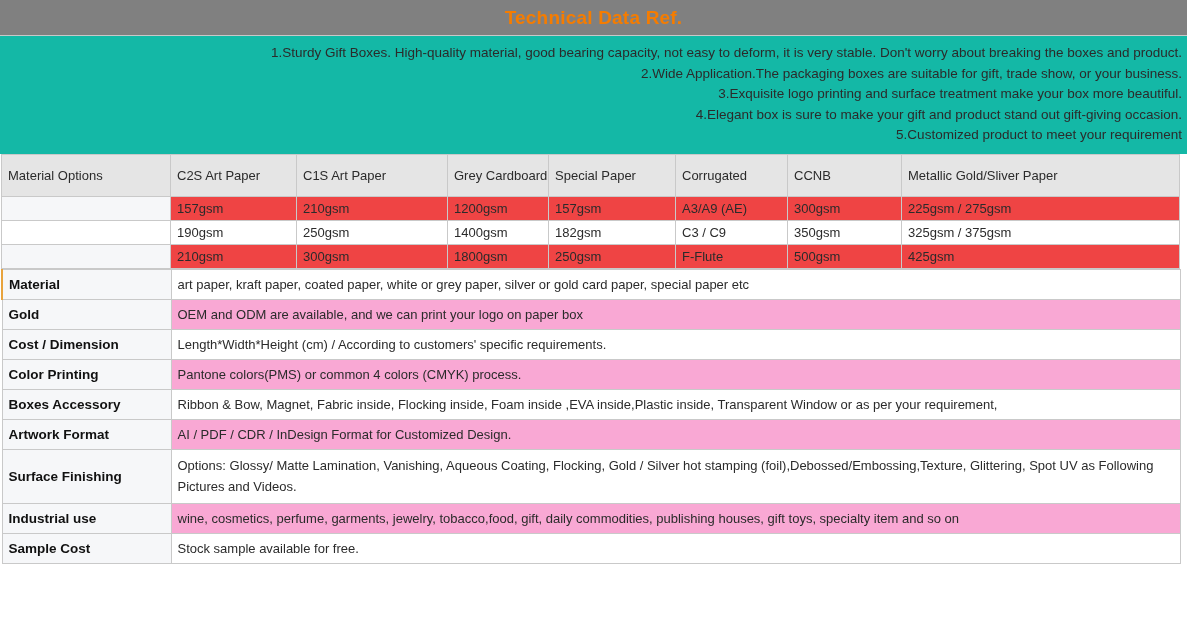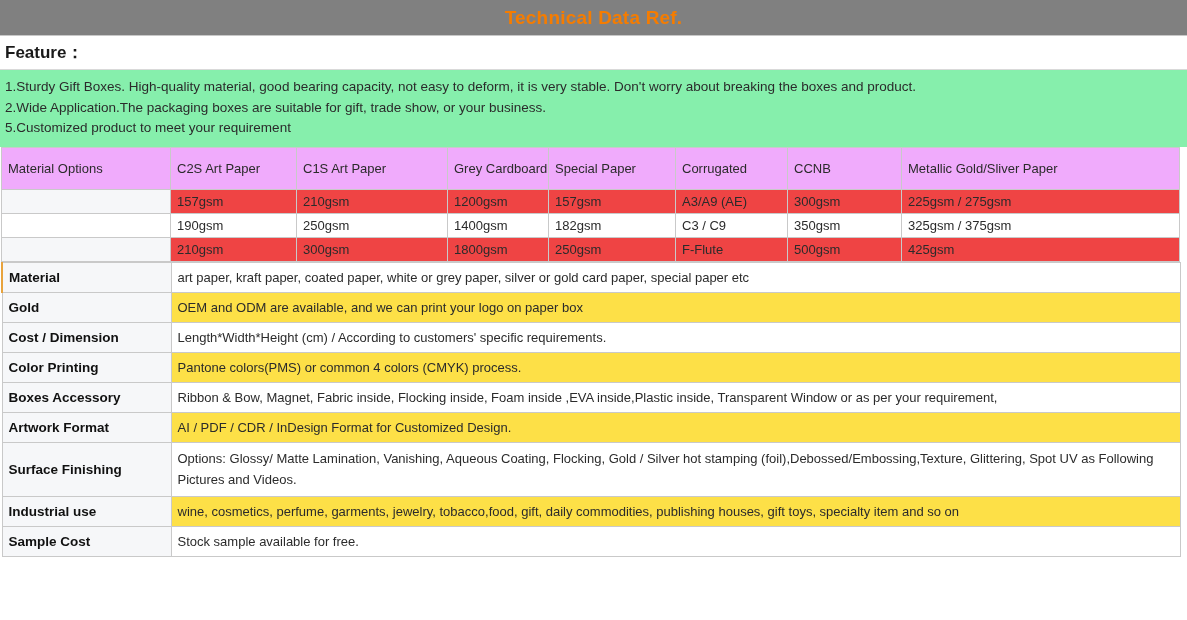--- a/index.html
+++ b/index.html
@@ -50,21 +50,22 @@
   }
   .feature-head .feature-label {
     font-size: 17px;
     font-weight: bold;
     color: #1a1a1a;
   }
 
   
   .feature-list {
     padding: 7px 5px 8px 5px;
-    background: #86efac;
+    background: #14b8a6;
+    text-align: right;
   }
   .feature-list .feature-line {
     font-size: 13.5px;
     line-height: 20.5px;
     color: #2b2b2b;
     white-space: nowrap;
   }
 
   
   table.grid {
@@ -80,21 +81,21 @@
     color: #2b2b2b;
     vertical-align: middle;
     text-align: left;
     font-weight: normal;
     overflow: hidden;
     white-space: nowrap;
   }
 
   
   .mat-table th {
-    background: #f0abfc;
+    background: #e5e5e5;
     font-weight: bold;
     color: #111111;
     font-size: 13.5px;
     height: 42px;
     white-space: normal;
     line-height: 15px;
   }
   .mat-table td {
     height: 20px;
     background: #ffffff;
@@ -117,21 +118,21 @@
     font-size: 13.5px;
     width: 168px;
     white-space: nowrap;
   }
   .spec-table td.value {
     background: #ffffff;
     white-space: normal;
     line-height: 21px;
   }
   .spec-table tr.alt td.value {
-    background: #fde047;
+    background: #f9a8d4;
   }
   .spec-table tr.first-row td.label {
     border-left: 2px solid #e8a33d;
   }
   .spec-table tr td {
     height: 30px;
     margin-left: 17px;
   }
   .spec-table tr.tall td {
     height: 54px;
@@ -139,27 +140,26 @@
 </style>
 </head>
 <body>
 
 <div class="page">
 
   <div class="title-bar">
     <span class="title-text">Technical Data Ref.</span>
   </div>
 
-  <div class="feature-head">
-    <span class="feature-label">Feature：</span>
-  </div>
 
   <div class="feature-list">
     <div class="feature-line">1.Sturdy Gift Boxes. High-quality material, good bearing capacity, not easy to deform, it is very stable. Don't worry about breaking the boxes and product.</div>
     <div class="feature-line">2.Wide Application.The packaging boxes are suitable for gift, trade show, or your business.</div>
+    <div class="feature-line">3.Exquisite logo printing and surface treatment make your box more beautiful.</div>
+    <div class="feature-line">4.Elegant box is sure to make your gift and product stand out gift-giving occasion.</div>
     <div class="feature-line">5.Customized product to meet your requirement</div>
   </div>
 
   <table class="grid mat-table">
     <colgroup>
       <col style="width:169px">
       <col style="width:126px">
       <col style="width:151px">
       <col style="width:101px">
       <col style="width:127px">

